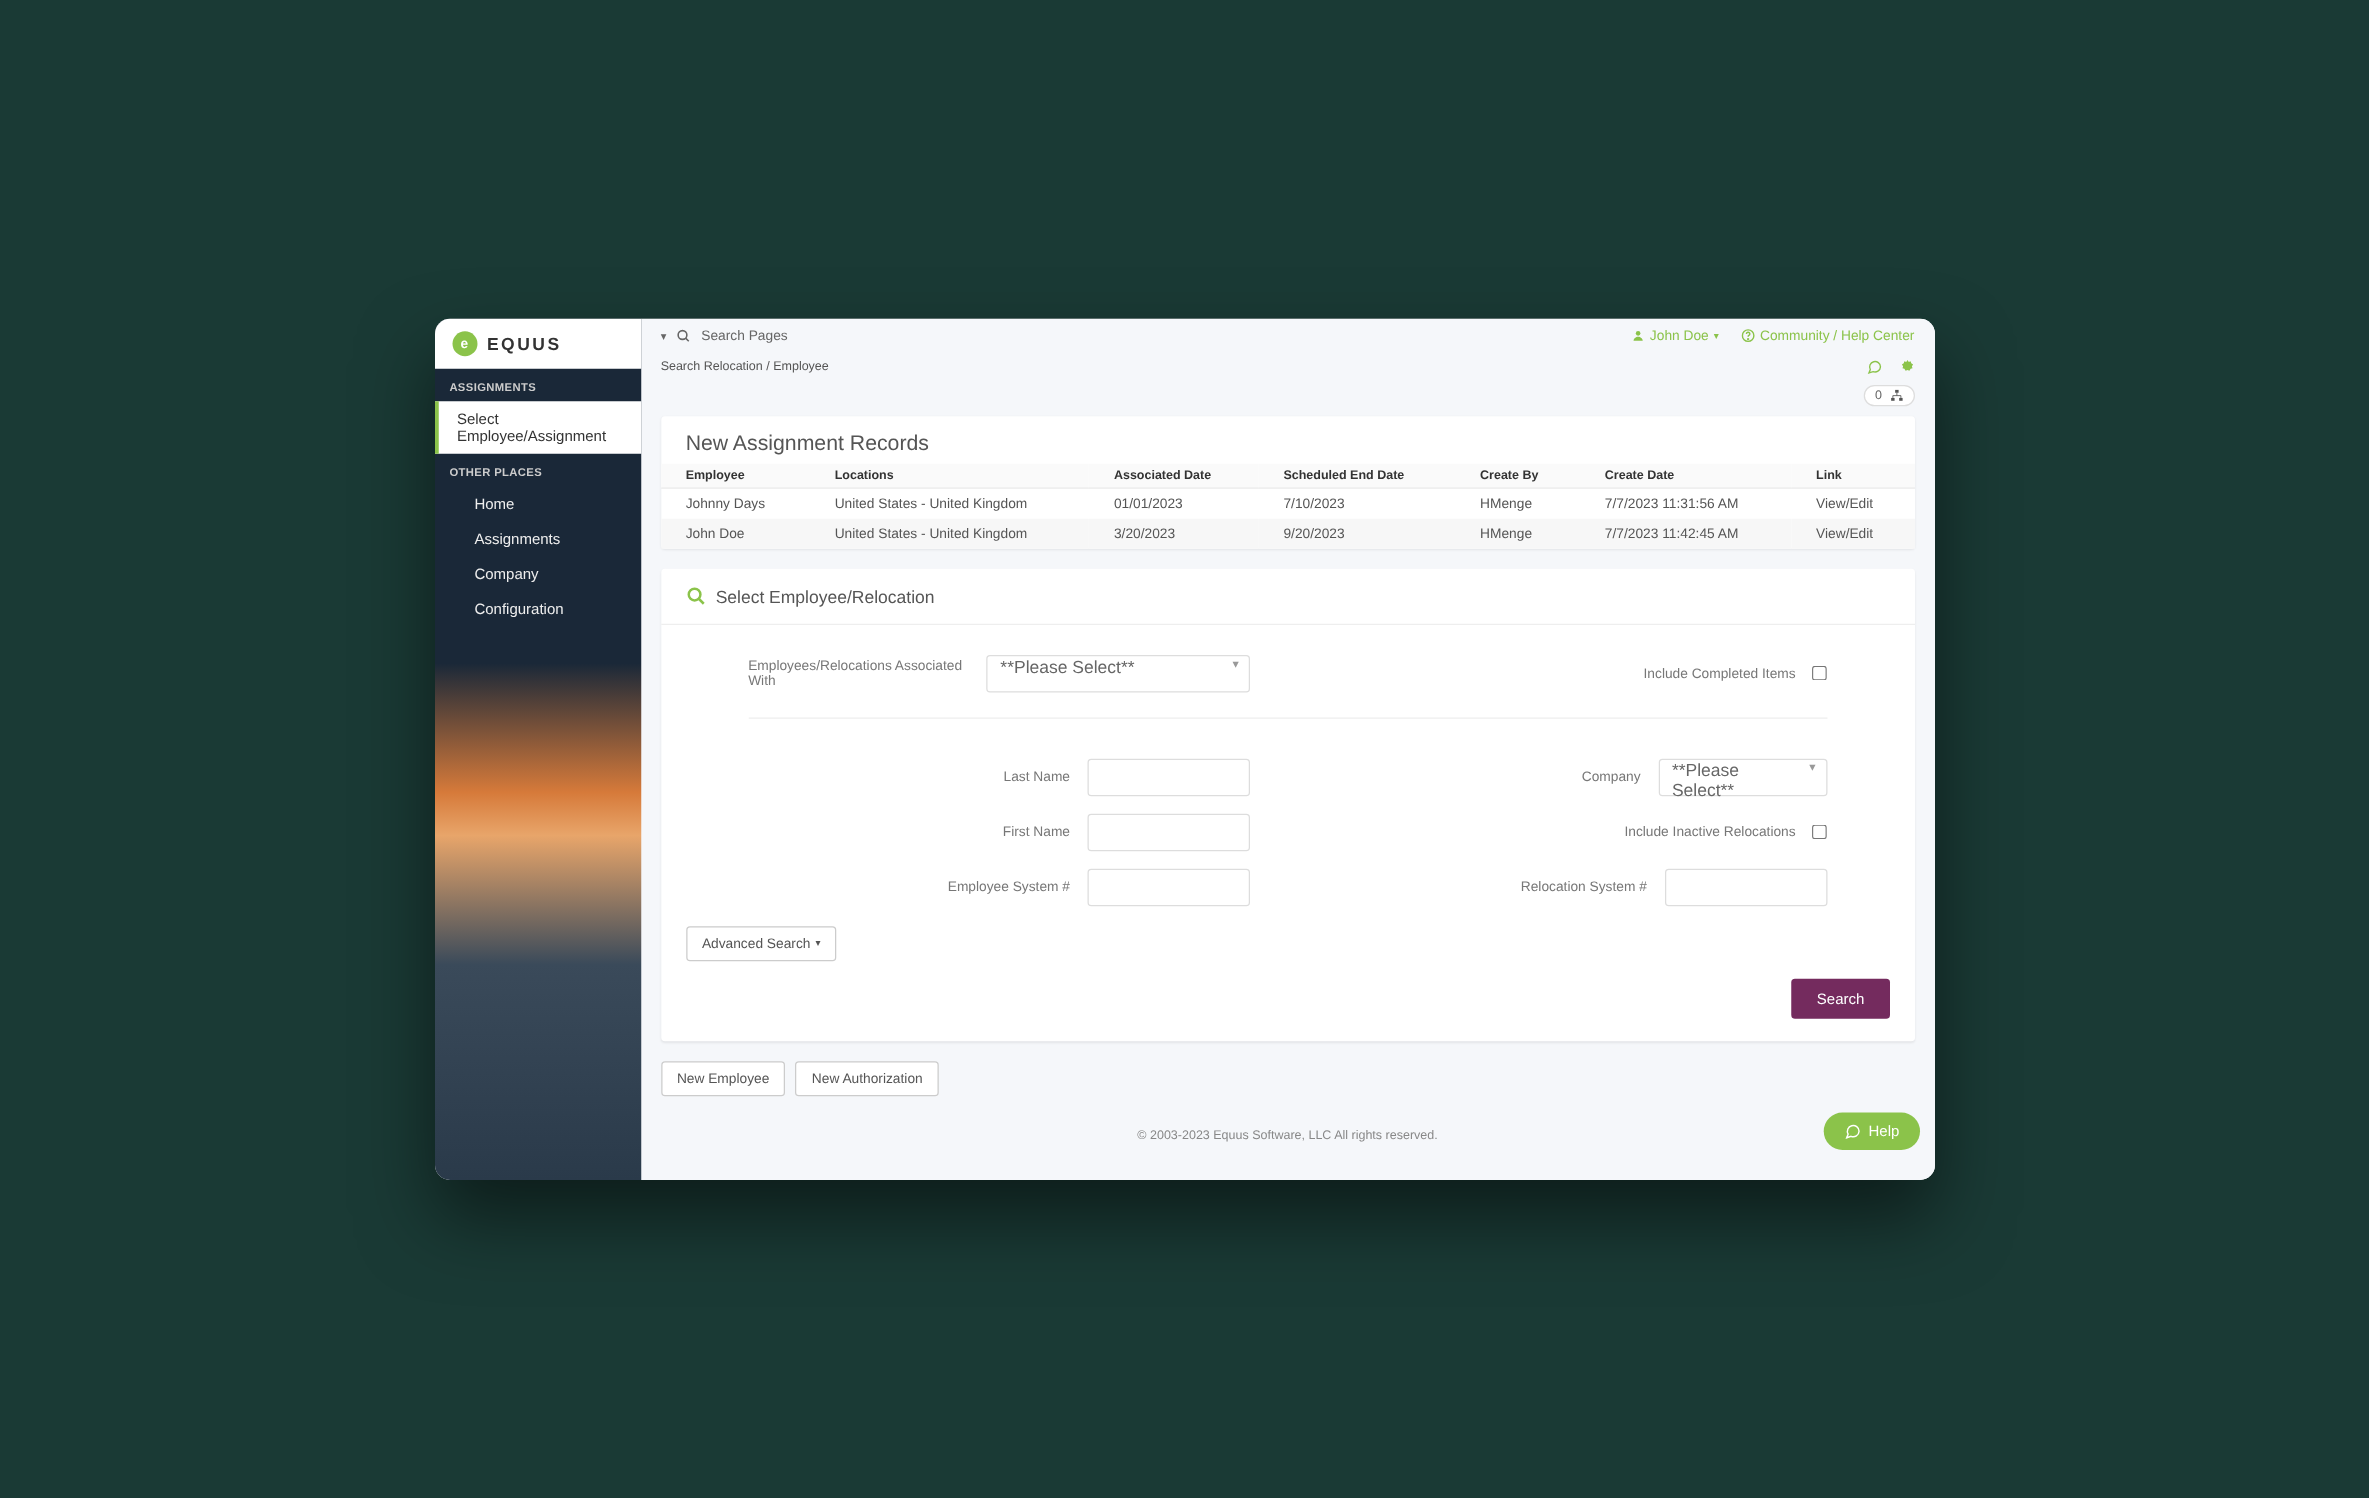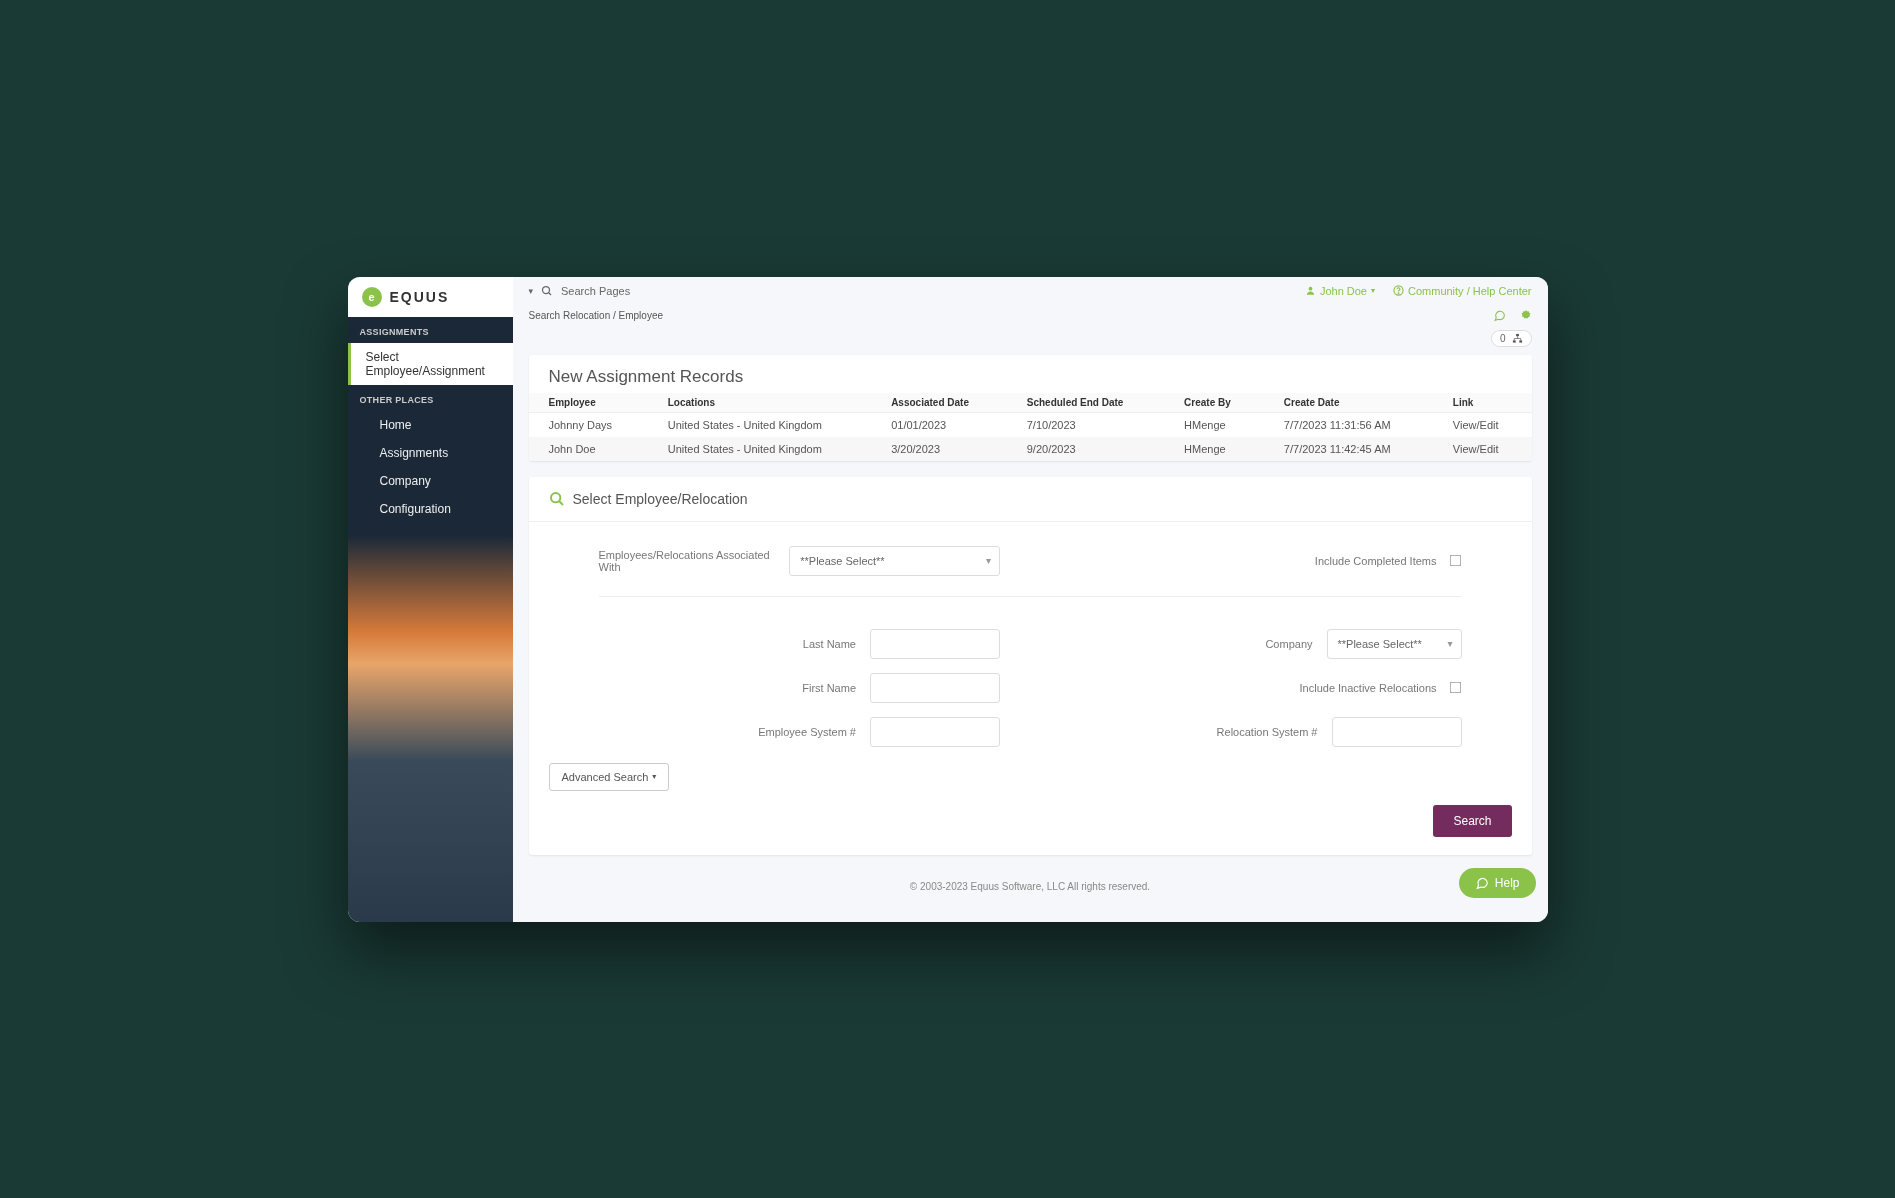--- a/index.html
+++ b/index.html
@@ -126,22 +126,22 @@
 .form-row { display: flex; align-items: center; justify-content: flex-end; gap: 14px; }
 .form-label { font-size: 11px; color: #777; text-align: left; }
 .form-input {
   width: 130px; height: 30px;
   border: 1px solid #ddd; border-radius: 3px;
   padding: 0 8px; font-size: 11px;
 }
 .form-select {
   width: 230px; height: 30px;
   border: 1px solid #ddd; border-radius: 3px;
-  background: #fff; padding: 0 24px 0 10px; font-size: 11px; color: #666;
-  position: relative; display: flex; align-items: center;
+  background: #fff; padding: 0 24px 0 10px; font-size: 14px; color: #666;
+  position: relative; display: flex; align-items: flex-start;
 }
 .form-select-sm { width: 135px; }
 .form-select::after {
   content: "▾"; position: absolute; right: 8px; color: #999; font-size: 10px;
 }
 .cb-row { display: flex; align-items: center; gap: 12px; justify-content: flex-end; }
 .cb-row input { transform: scale(0.9); }
 .divider { border-top: 1px solid #eee; margin: 8px 70px; }
 .adv-search-row { padding: 4px 20px 14px; }
 .btn-outline {
@@ -353,20 +353,24 @@
             <span>Advanced Search</span>
             <span style="font-size:8px;">▾</span>
           </button>
         </div>
 
         <div class="search-row">
           <button class="btn-primary">Search</button>
         </div>
       </div>
 
+      <div class="bottom-actions">
+        <button class="btn-outline">New Employee</button>
+        <button class="btn-outline">New Authorization</button>
+      </div>
 
       <div class="footer">© 2003-2023 Equus Software, LLC All rights reserved.</div>
     </div>
   </div>
 
   <div class="help-fab">
     <span class="ico">
       <svg width="14" height="14" viewBox="0 0 24 24" fill="none" stroke="#fff" stroke-width="2">
           <path d="M21 12a8 8 0 0 1-11 7l-6 2 2-5a8 8 0 1 1 15-4z"></path>
         </svg>

